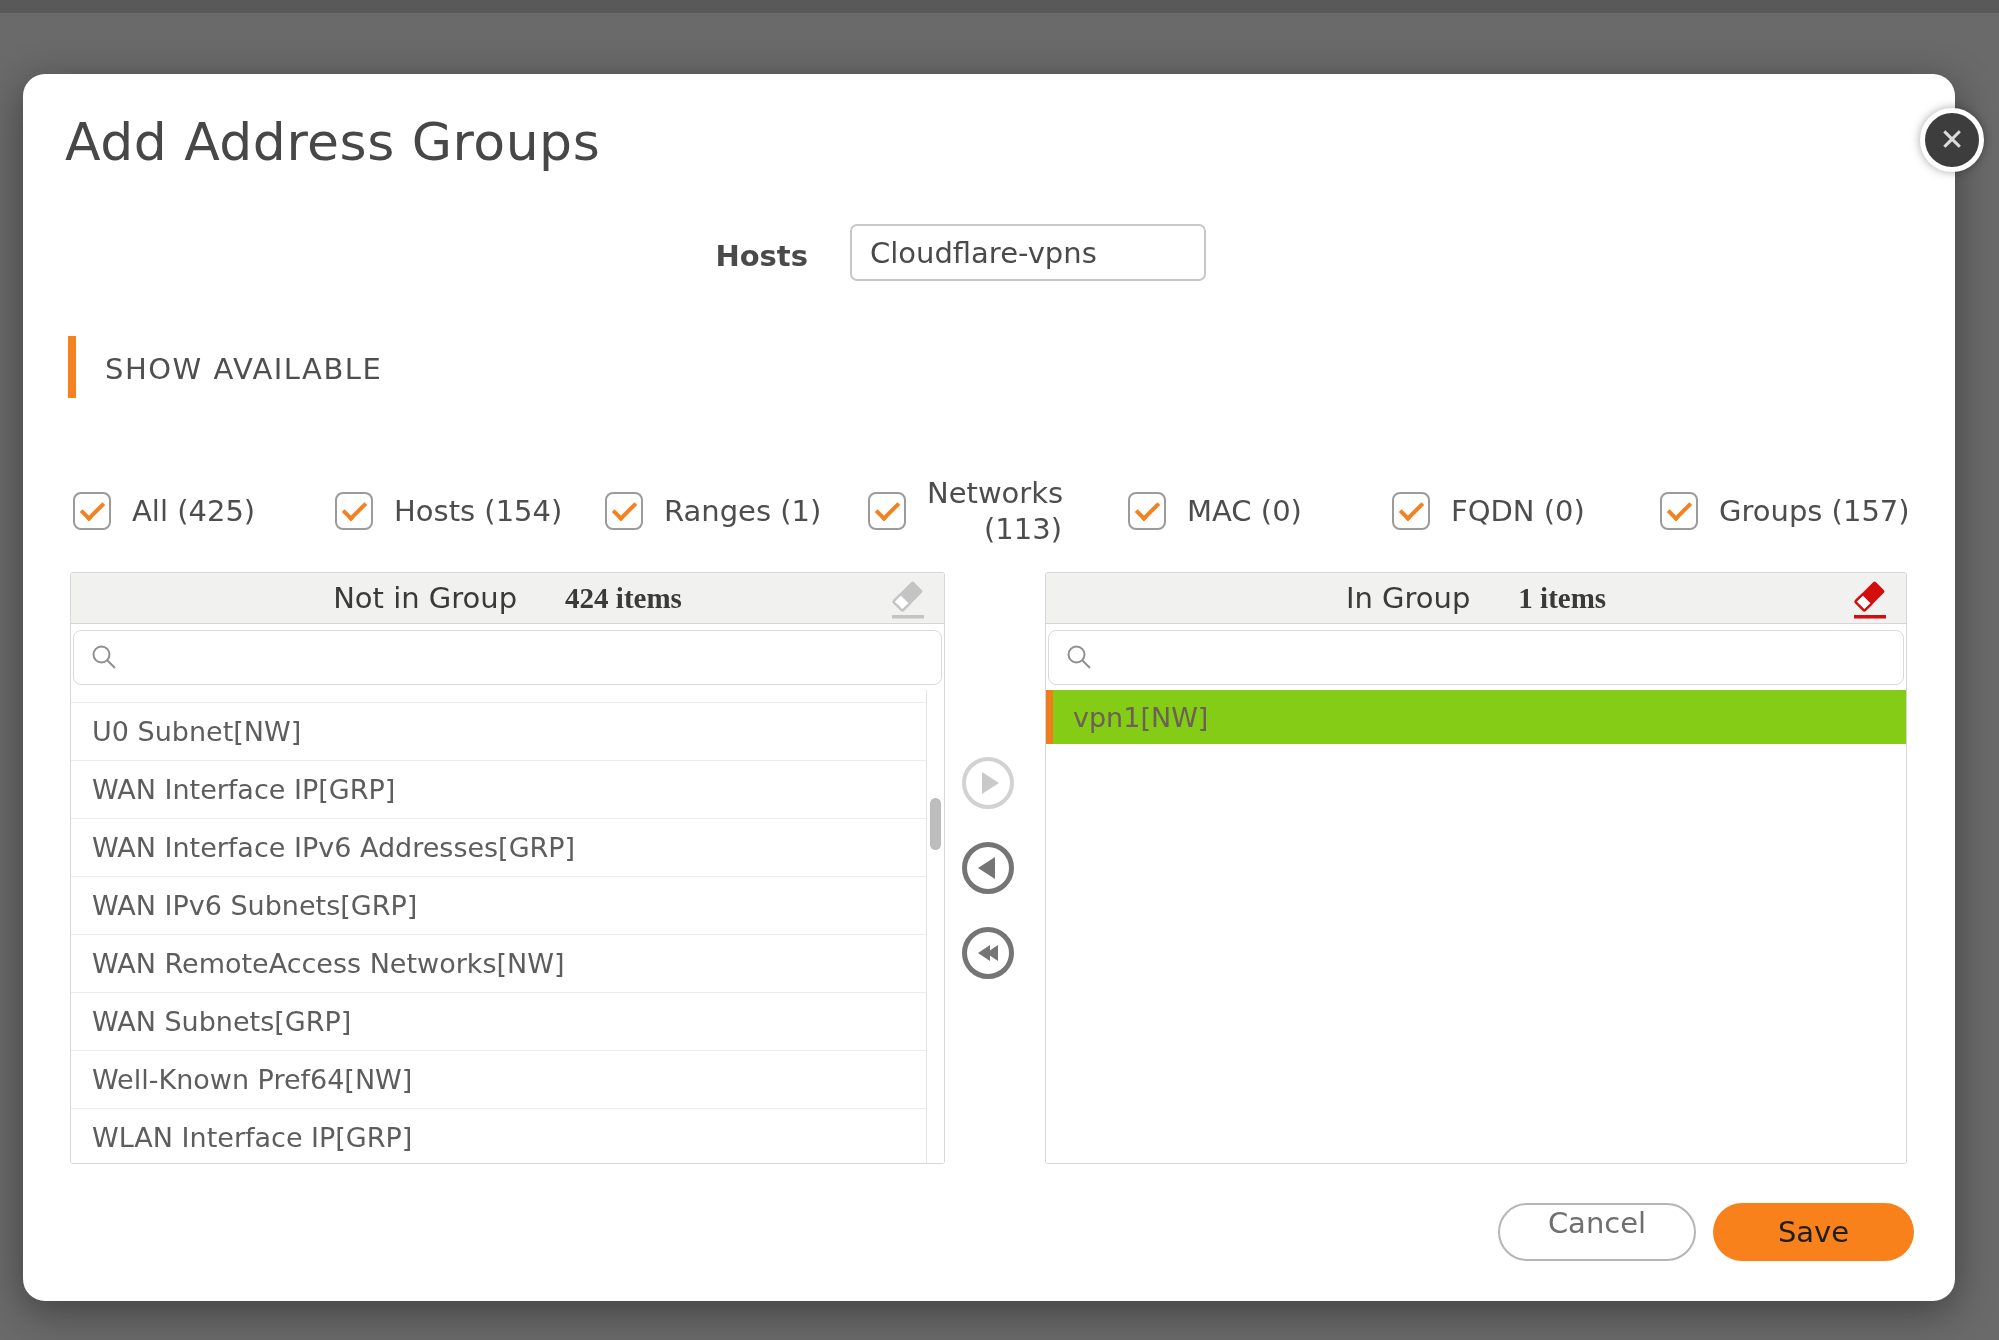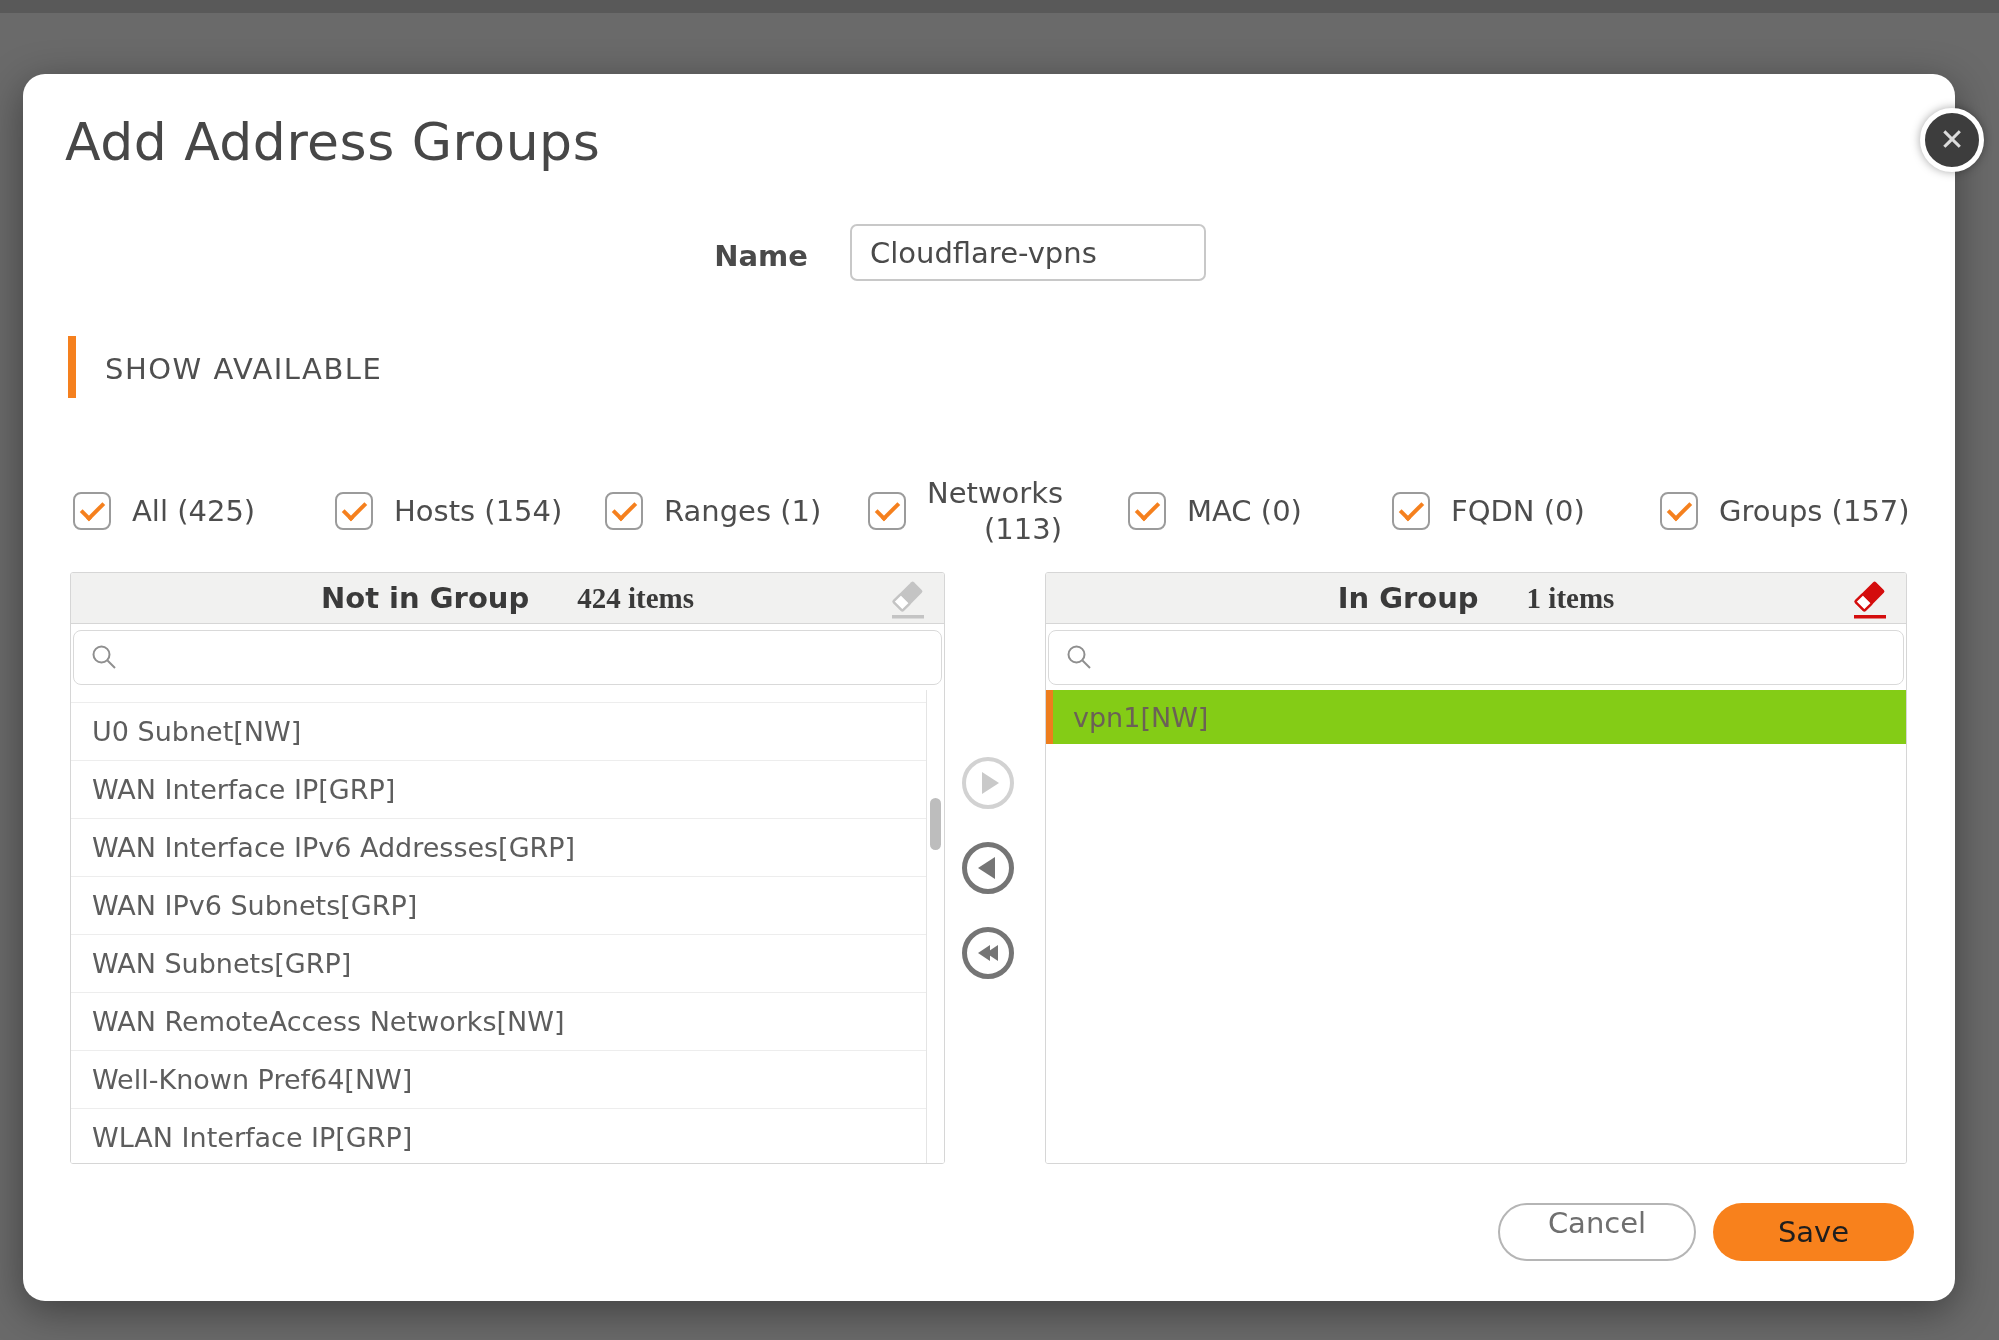--- a/index.html
+++ b/index.html
@@ -48,21 +48,21 @@
   .filter-label{font-size:29px;color:#4d4d4d;line-height:1.25;}
   .filter-item.tall .filter-label{max-width:135px;text-align:right;}
   .panel{
     position:absolute;top:498px;height:592px;background:#fff;border:1px solid #d6d6d6;
     border-radius:3px;box-sizing:border-box;overflow:hidden;
   }
   .panel-header{
     position:absolute;top:0;left:0;right:0;height:50px;background:#f1f1f0;
     border-bottom:1px solid #d6d6d6;display:flex;align-items:center;justify-content:center;
   }
-  .panel-title{font-size:29px;font-weight:bold;color:#3a3a3a;}
+  .panel-title{font-size:29px;font-weight:normal;color:#3a3a3a;}
   .panel-count{font-size:29px;font-weight:bold;color:#3a3a3a;margin-left:48px;font-family:Liberation Serif, serif;}
   .eraser{position:absolute;right:14px;top:5px;width:44px;height:46px;cursor:pointer;}
   .search-box{
     position:absolute;top:57px;left:2px;right:2px;height:55px;box-sizing:border-box;
     border:1px solid #d9d9d9;border-radius:8px;background:#fff;display:flex;align-items:center;
   }
   .search-box svg{margin-left:16px;flex:none;}
   .search-input{
     border:none;outline:none;background:transparent;flex:1;height:100%;
     font-size:27px;color:#555;padding:0 12px;font-family:inherit;
@@ -114,21 +114,21 @@
 <div class="topstrip"></div>
 
 <div class="modal">
 
   <div class="title">Add Address Groups</div>
 
   <div class="close-btn">
     <span>✕</span>
   </div>
 
-  <div class="name-label">Name</div>
+  <div class="name-label">Hosts</div>
   <input class="name-input" value="Cloudflare-vpns" style="">
 
   <div class="section-bar"></div>
   <div class="section-title">SHOW AVAILABLE</div>
 
   <div class="filter-item" style="left:50px;top:419px">
     <div class="cbx"></div>
     <div class="filter-label">All (425)</div>
   </div>
   <div class="filter-item" style="left:312px;top:419px">
@@ -175,22 +175,22 @@
       </svg>
       <input class="search-input" placeholder="" style="">
     </div>
     <div class="list">
       <div class="rows">
         <div class="row-empty"></div>
         <div class="row">U0 Subnet[NW]</div>
         <div class="row">WAN Interface IP[GRP]</div>
         <div class="row">WAN Interface IPv6 Addresses[GRP]</div>
         <div class="row">WAN IPv6 Subnets[GRP]</div>
+        <div class="row">WAN RemoteAccess Networks[NW]</div>
         <div class="row">WAN Subnets[GRP]</div>
-        <div class="row">WAN RemoteAccess Networks[NW]</div>
         <div class="row">Well-Known Pref64[NW]</div>
         <div class="row">WLAN Interface IP[GRP]</div>
       </div>
       <div class="scroll-track">
         <div class="scroll-thumb"></div>
       </div>
     </div>
   </div>
 
   <div class="xfer disabled" style="left:939px;top:683px">

